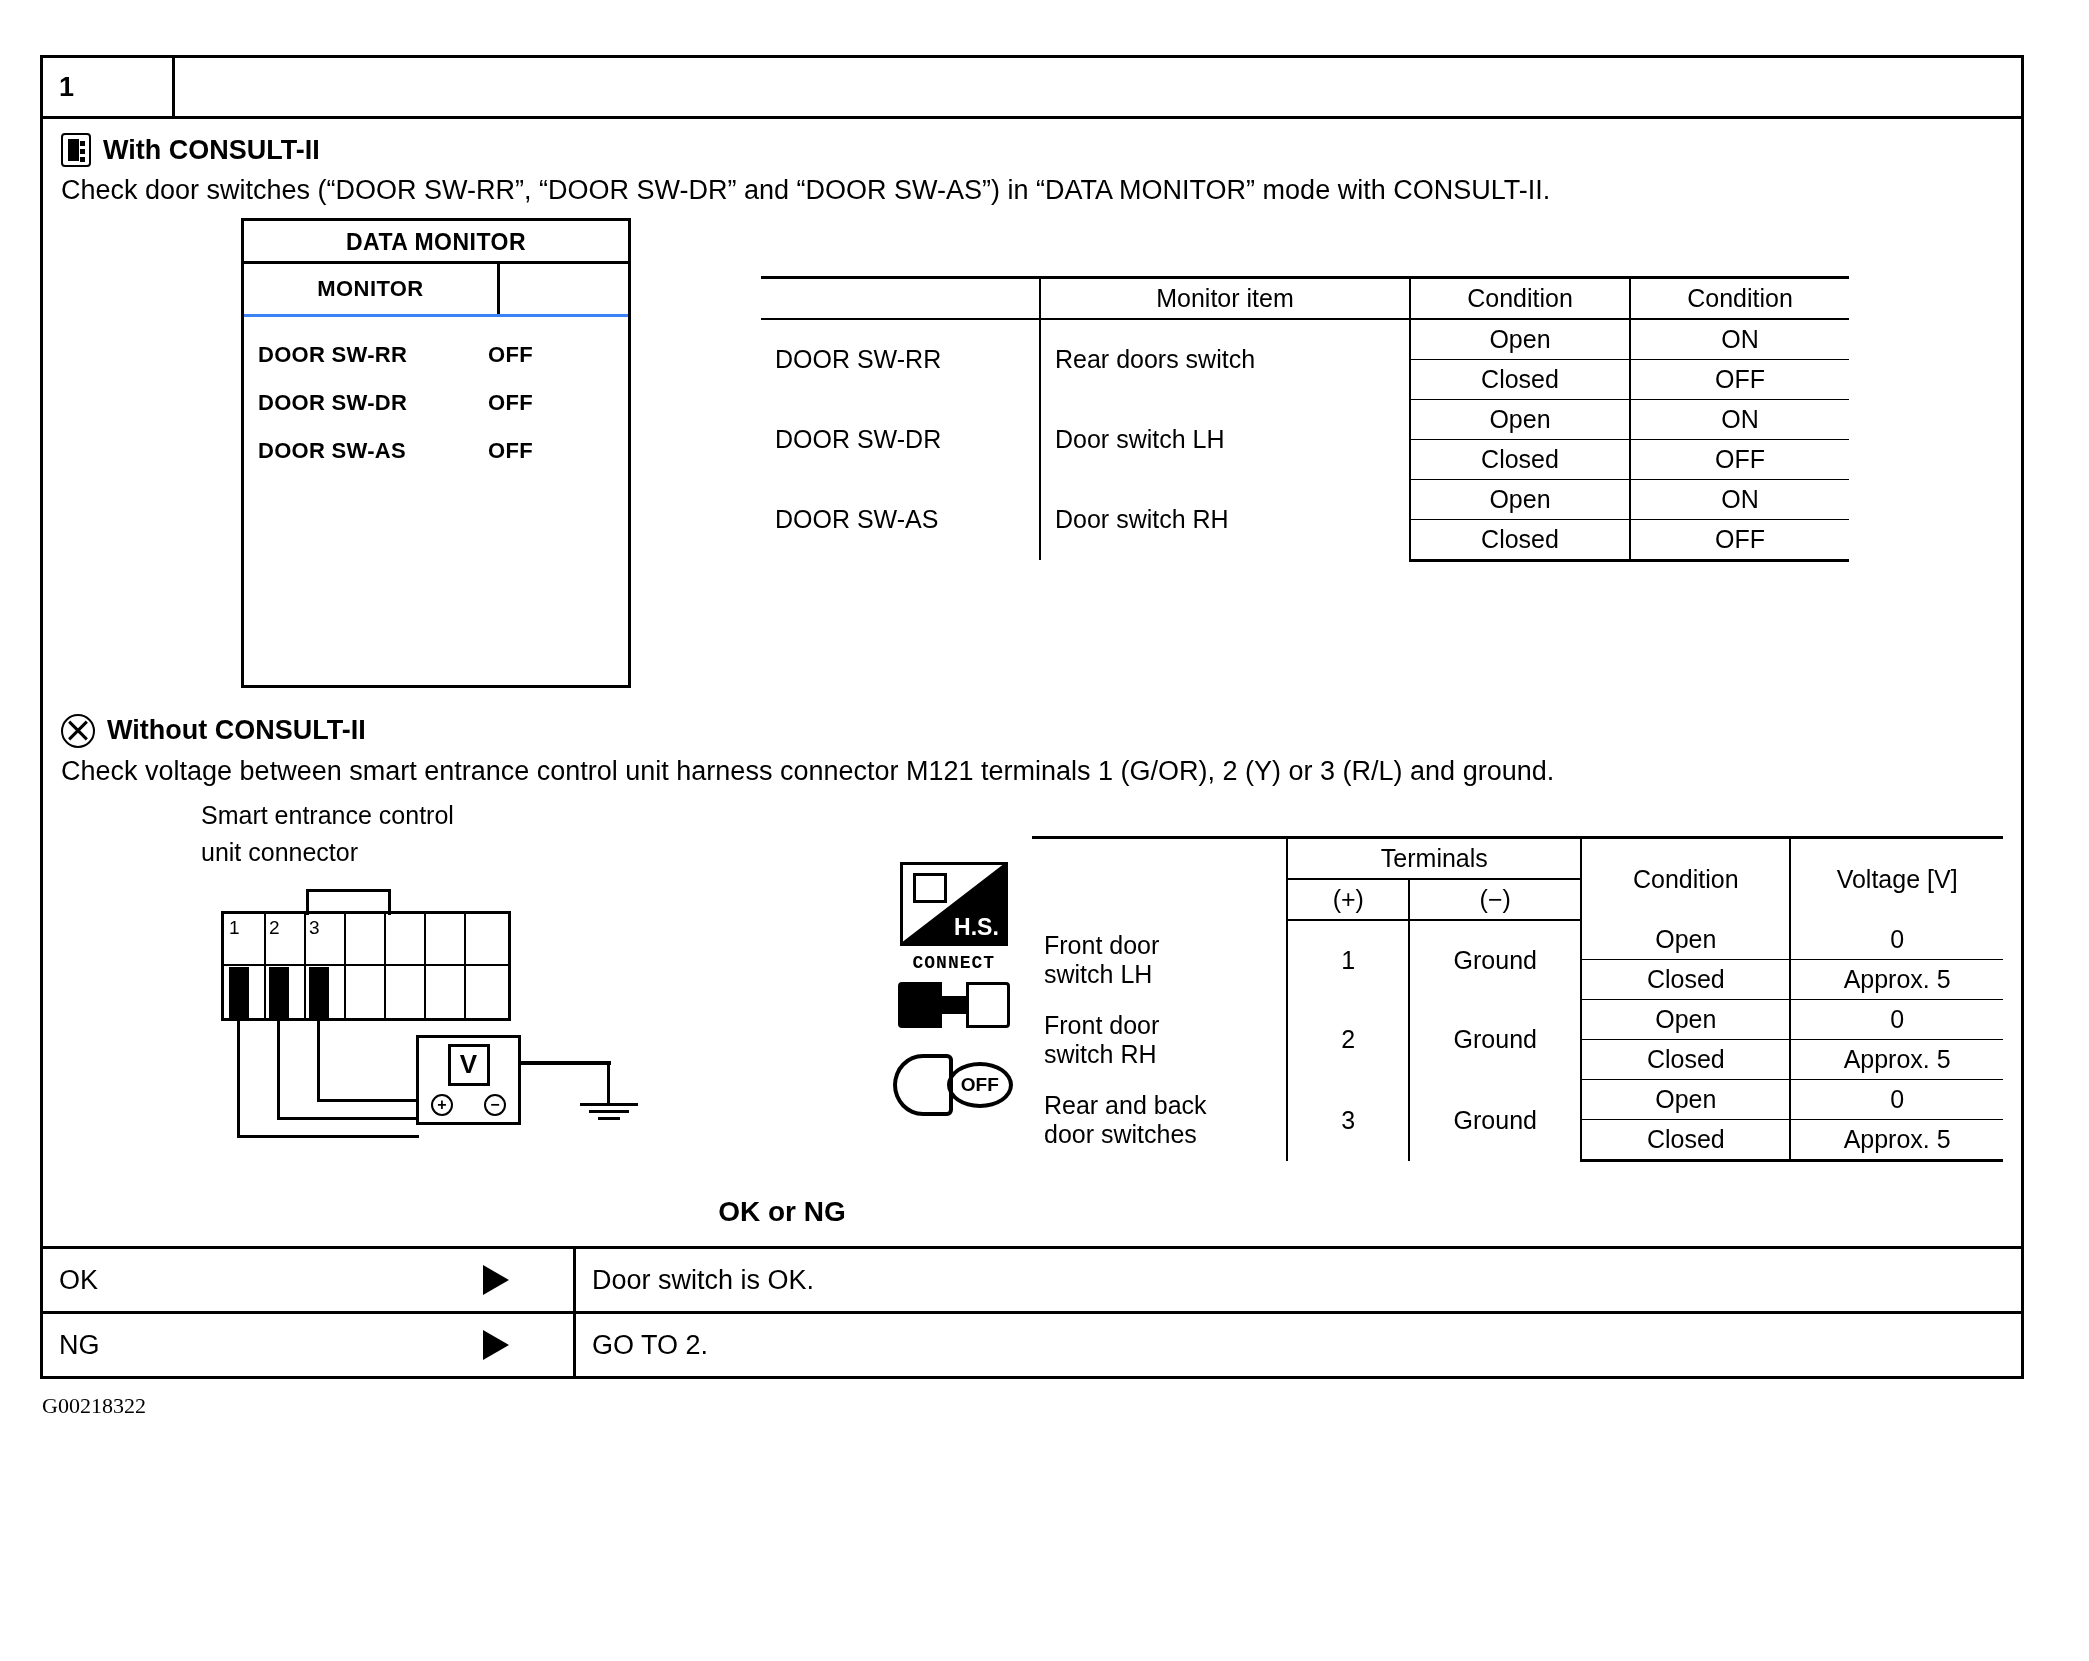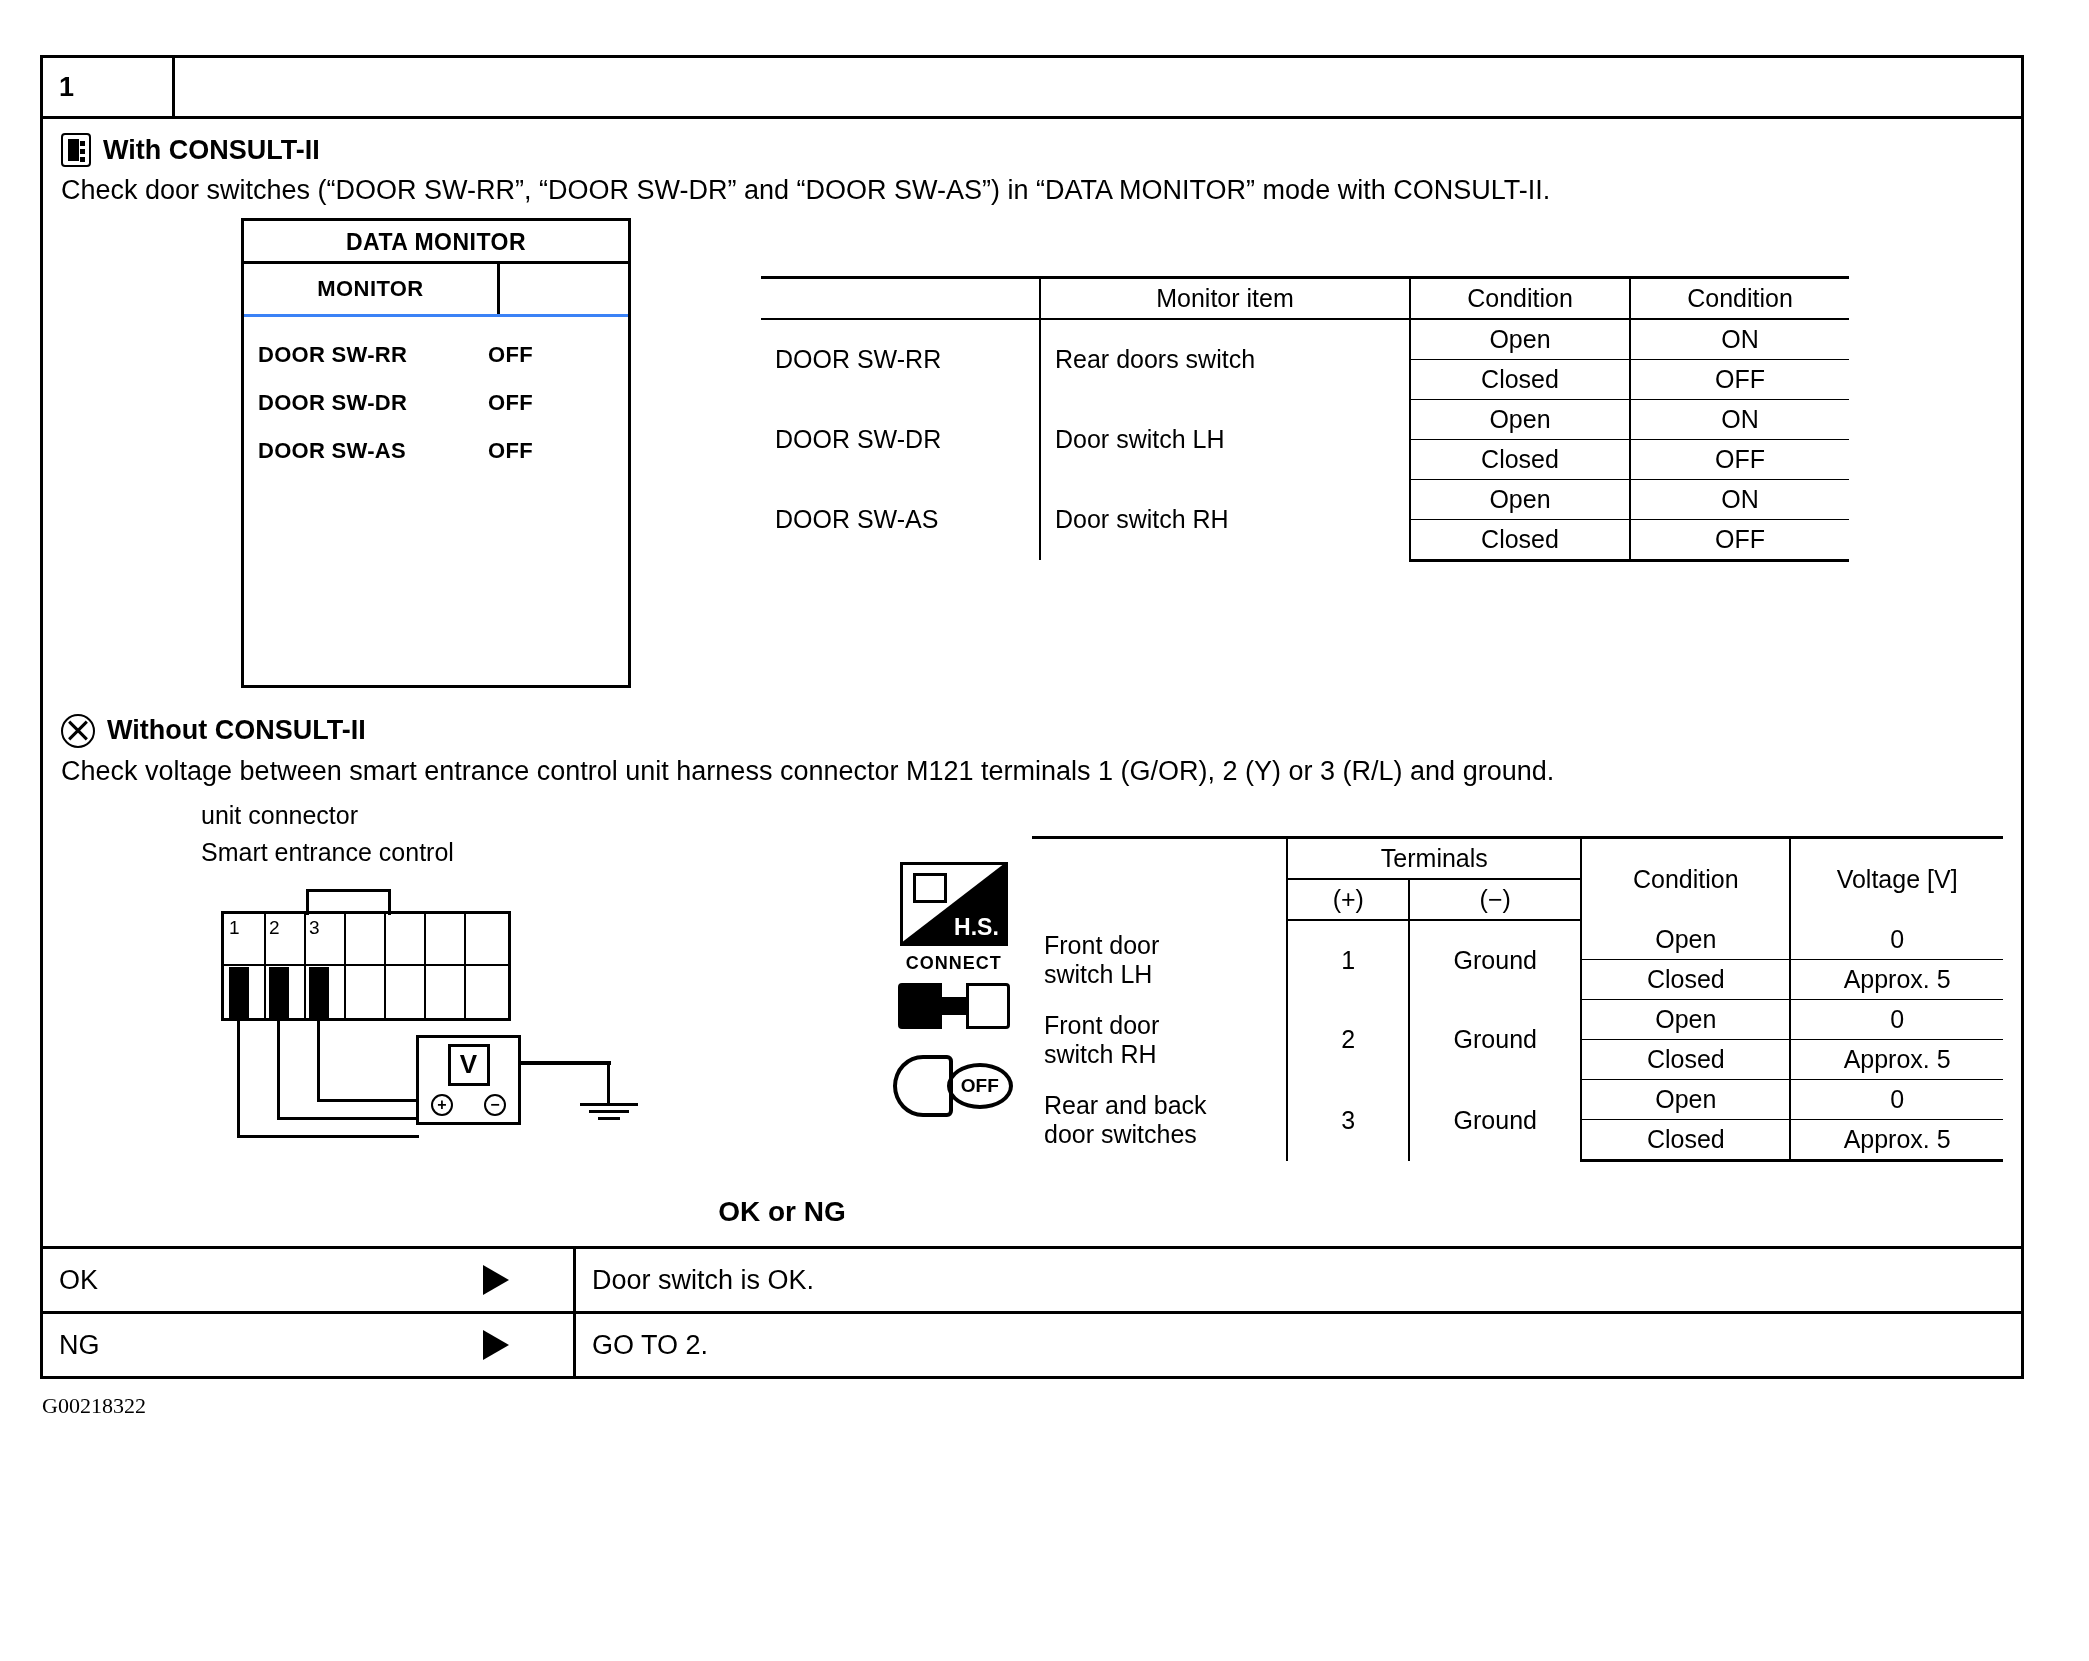--- a/index.html
+++ b/index.html
@@ -331,20 +331,21 @@
     width: 34px; height: 30px;
     border: 3px solid #000;
     box-sizing: border-box;
     z-index: 2;
   }
   .connect-word {
     font-size: 18px;
     font-weight: bold;
     letter-spacing: 1px;
     margin: 7px 0 5px 0;
+    font-family: Liberation Mono, monospace;
   }
   .connect-icon {
     width: 112px; height: 56px;
     margin: 0 auto;
     position: relative;
   }
   .connect-icon .lft, .connect-icon .rgt {
     position: absolute;
     top: 4px;
     width: 44px; height: 46px;
@@ -539,22 +540,22 @@
 
       <div class="sec-heading" style="margin-top:26px;">
         <span class="icon-noconsult"></span>
         <span>Without CONSULT-II</span>
       </div>
       <p class="sec-text">Check voltage between smart entrance control unit harness connector M121 terminals 1 (G/OR), 2 (Y) or 3 (R/L) and ground.</p>
 
       <div class="wc-row">
 
         <div class="connector-area">
+          <div class="conn-label">Smart  entrance  control</div>
           <div class="conn-label">unit  connector</div>
-          <div class="conn-label">Smart  entrance  control</div>
 
           <div class="conn-draw">
             <div class="conn-tab"></div>
             <div class="conn-outer"></div>
             <div class="conn-grid">
               <div class="vl" style="left:40px;"></div>
               <div class="vl" style="left:80px;"></div>
               <div class="vl" style="left:120px;"></div>
               <div class="vl" style="left:160px;"></div>
               <div class="vl" style="left:200px;"></div>

